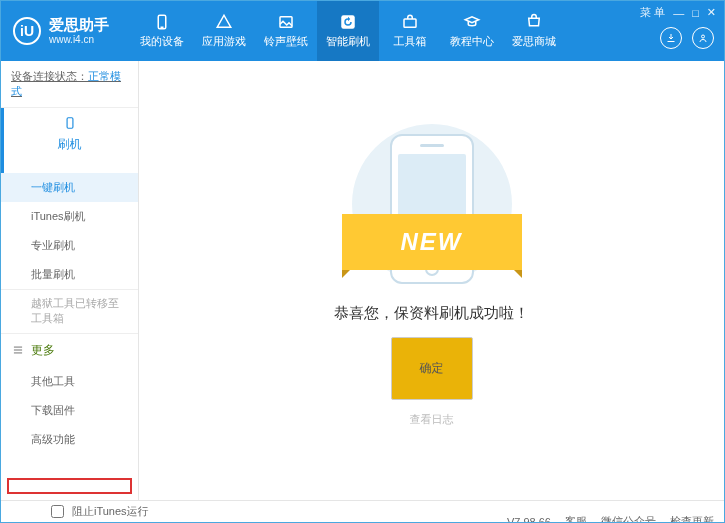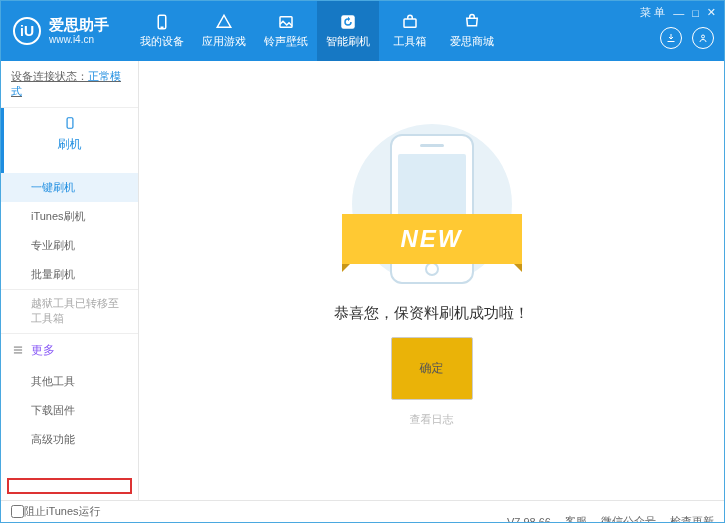--- a/index.html
+++ b/index.html
@@ -17,37 +17,37 @@
 .header-right { position: absolute; right: 8px; top: 4px; display: flex; gap: 8px; align-items: center; }
 .header-right-bottom { position: absolute; right: 10px; top: 26px; display: flex; gap: 10px; align-items: center; }
 .win-ctrl { color: #fff; font-size: 11px; cursor: pointer; opacity: 0.9; }
 .circle-btn { width: 22px; height: 22px; border: 1.5px solid #fff; border-radius: 50%; display: flex; align-items: center; justify-content: center; cursor: pointer; }
 .circle-btn svg { width: 12px; height: 12px; }
 .body-area { display: flex; height: calc(100% - 60px - 22px); }
 .sidebar { width: 138px; border-right: 1px solid #e5e5e5; display: flex; flex-direction: column; overflow: hidden; }
 .conn-status { padding: 8px 10px; font-size: 11px; color: #666; text-decoration: underline; }
 .conn-status .mode { color: #1e8de0; }
 .side-section { border-top: 1px solid #eee; }
-.side-head { display: flex; align-items: center; gap: 6px; padding: 8px 10px; color: #8b5cf6; font-size: 12px; cursor: pointer; }
+.side-head { display: flex; align-items: center; gap: 6px; padding: 8px 10px; color: #4d7c0f; font-size: 12px; cursor: pointer; }
 .side-head.lock { color: #bbb; }
 .side-head svg { width: 14px; height: 14px; }
 .side-head.main { border-left: 3px solid #1e8de0; padding-left: 7px; color: #1e8de0; }
 .sub-items { }
 .sub-item { padding: 7px 10px 7px 30px; font-size: 11px; color: #666; cursor: pointer; }
 .sub-item.active { background: #e8f3fc; color: #1e8de0; }
 .sub-note { padding: 6px 10px 6px 30px; font-size: 11px; color: #aaa; line-height: 1.4; }
 .red-box { border: 2px solid #d33; margin: 6px 6px; padding: 6px 6px; }
 .main { flex: 1; display: flex; flex-direction: column; align-items: center; justify-content: center; position: relative; background: #fff; padding-bottom: 20px; }
 .phone-illustration { position: relative; width: 160px; height: 190px; }
 .circle-bg { position: absolute; width: 160px; height: 160px; border-radius: 50%; background: #e8f2f8; top: 10px; left: 0; }
 .phone { position: absolute; width: 84px; height: 150px; background: #fff; border: 2px solid #c9ddea; border-radius: 12px; left: 38px; top: 20px; }
 .phone::before { content: ""; position: absolute; width: 24px; height: 3px; background: #c9ddea; border-radius: 2px; top: 8px; left: 50%; transform: translateX(-50%); }
 .phone::after { content: ""; position: absolute; width: 10px; height: 10px; border: 2px solid #c9ddea; border-radius: 50%; bottom: 6px; left: 50%; transform: translateX(-50%); }
 .phone-screen { position: absolute; top: 18px; left: 6px; right: 6px; bottom: 22px; background: #dcecf6; border-radius: 2px; }
-.new-ribbon { position: absolute; left: -10px; right: -10px; top: 100px; height: 50px; background: #ffc933; display: flex; align-items: center; justify-content: center; font-weight: 900; font-size: 24px; color: #fff; letter-spacing: 2px; font-style: italic; }
+.new-ribbon { position: absolute; left: -10px; right: -10px; top: 100px; height: 56px; background: #ffc933; display: flex; align-items: center; justify-content: center; font-weight: 900; font-size: 24px; color: #fff; letter-spacing: 2px; font-style: italic; }
 .new-ribbon::before, .new-ribbon::after { content: ""; position: absolute; width: 0; height: 0; border-style: solid; bottom: -8px; }
 .new-ribbon::before { left: 0; border-width: 8px 8px 0 0; border-color: #c99617 transparent transparent transparent; }
 .new-ribbon::after { right: 0; border-width: 8px 0 0 8px; border-color: #c99617 transparent transparent transparent; }
 .success-text { font-size: 15px; color: #333; }
 .ok-btn { margin-top: 14px; padding: 22px 28px; border: 1px solid #ccc; background: #eab308; font-size: 12px; color: #555; cursor: pointer; border-radius: 2px; }
 .view-log { margin-top: 12px; font-size: 11px; color: #bbb; cursor: pointer; }
 .footer { height: 22px; border-top: 1px solid #e5e5e5; display: flex; align-items: center; justify-content: space-between; padding: 0 10px; font-size: 11px; color: #666; }
 .footer-left { display: flex; align-items: center; gap: 4px; }
 .footer-right { display: flex; align-items: center; gap: 14px; }
 .footer-right span { cursor: pointer; margin-top: 20px; }
@@ -93,20 +93,27 @@
     </div>
     <div class="nav-item">
       <svg viewBox="0 0 24 24" fill="none" stroke="#fff" stroke-width="2">
           <rect x="4" y="8" width="16" height="11" rx="1"></rect>
           <path d="M9 8V6a3 3 0 0 1 6 0v2"></path>
         </svg>
       <span>工具箱</span>
     </div>
     <div class="nav-item">
       <svg viewBox="0 0 24 24" fill="none" stroke="#fff" stroke-width="2">
+          <path d="M3 9l9-4 9 4-9 4z"></path>
+          <path d="M7 11v4c0 1 2 2 5 2s5-1 5-2v-4"></path>
+        </svg>
+      <span>教程中心</span>
+    </div>
+    <div class="nav-item">
+      <svg viewBox="0 0 24 24" fill="none" stroke="#fff" stroke-width="2">
           <path d="M5 7h14l-1 10H6z"></path>
           <path d="M9 7V5a3 3 0 0 1 6 0v2"></path>
         </svg>
       <span>爱思商城</span>
     </div>
   </div>
   <div class="header-right">
     <span class="win-ctrl">菜 单</span>
     <span class="win-ctrl">—</span>
     <span class="win-ctrl">□</span>
@@ -185,21 +192,21 @@
       <div class="new-ribbon">NEW</div>
     </div>
     <div class="success-text">恭喜您，保资料刷机成功啦！</div>
     <button class="ok-btn">确定</button>
     <div class="view-log">查看日志</div>
   </div>
 </div>
 
 <div class="footer">
   <div class="footer-left">
-    <label style="display:flex;align-items:center;gap:0;cursor:pointer;">
+    <label style="display:flex;align-items:center;gap:8px;cursor:pointer;margin-left:40px;">
       <input type="checkbox" style="">
       <span>阻止iTunes运行</span>
     </label>
   </div>
   <div class="footer-right">
     <span>V7.98.66</span>
     <span>客服</span>
     <span>微信公众号</span>
     <span>检查更新</span>
   </div>

